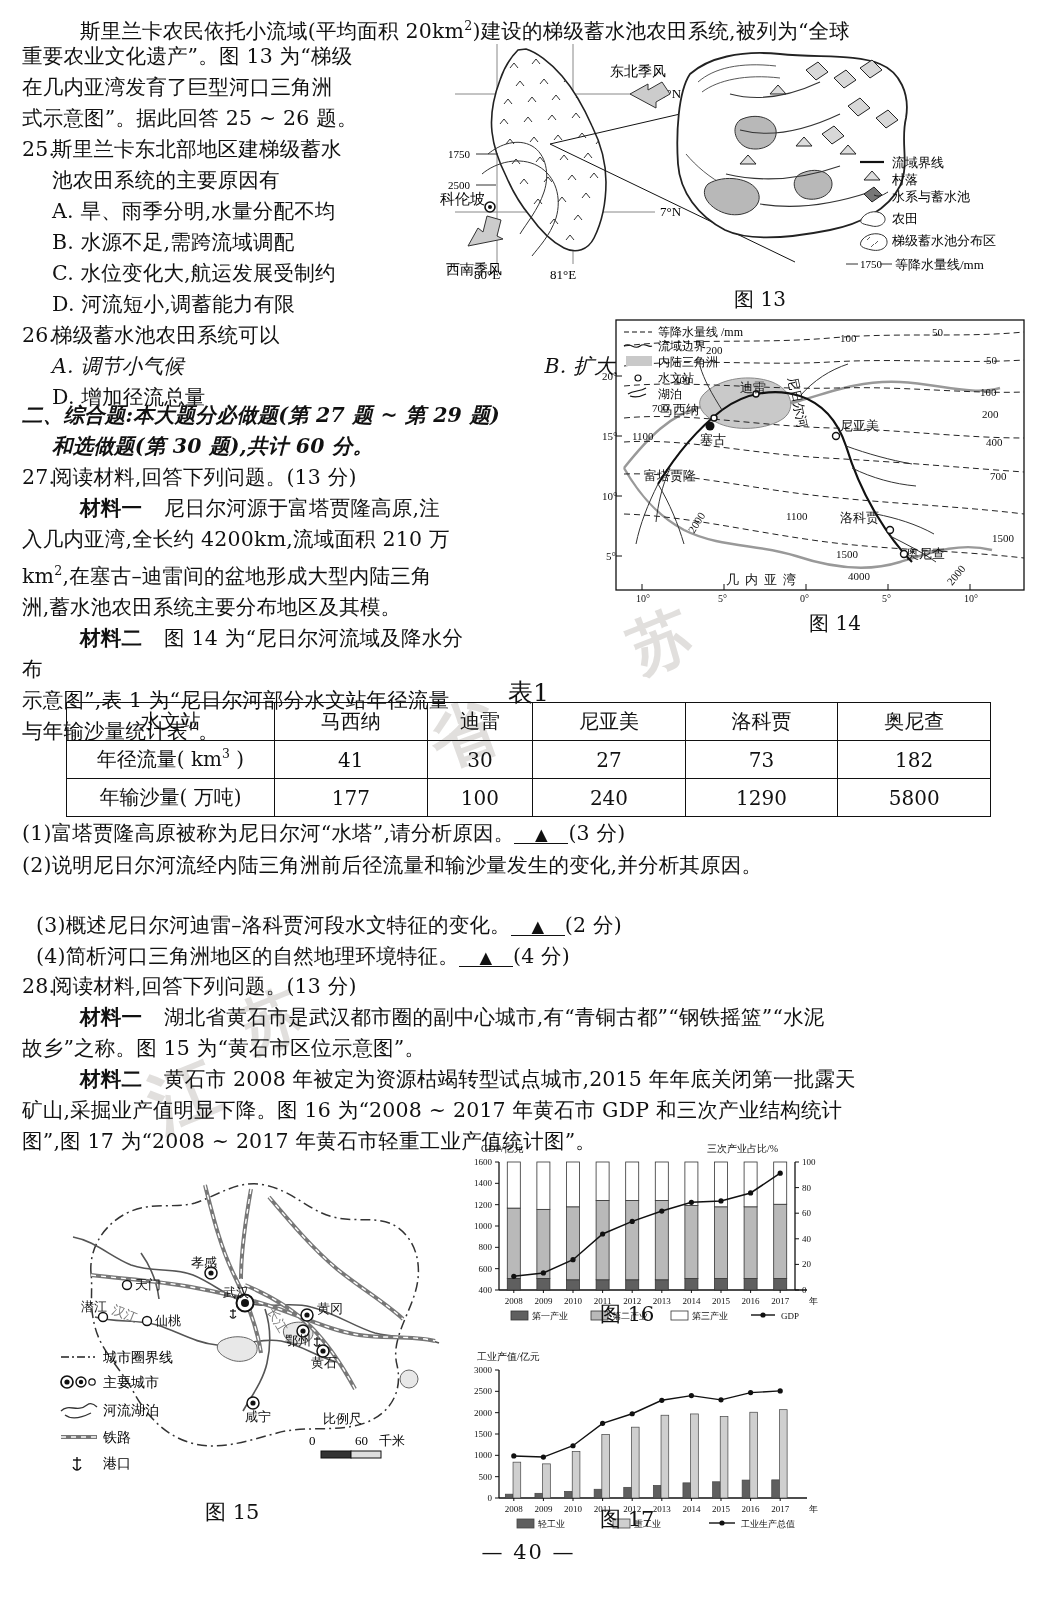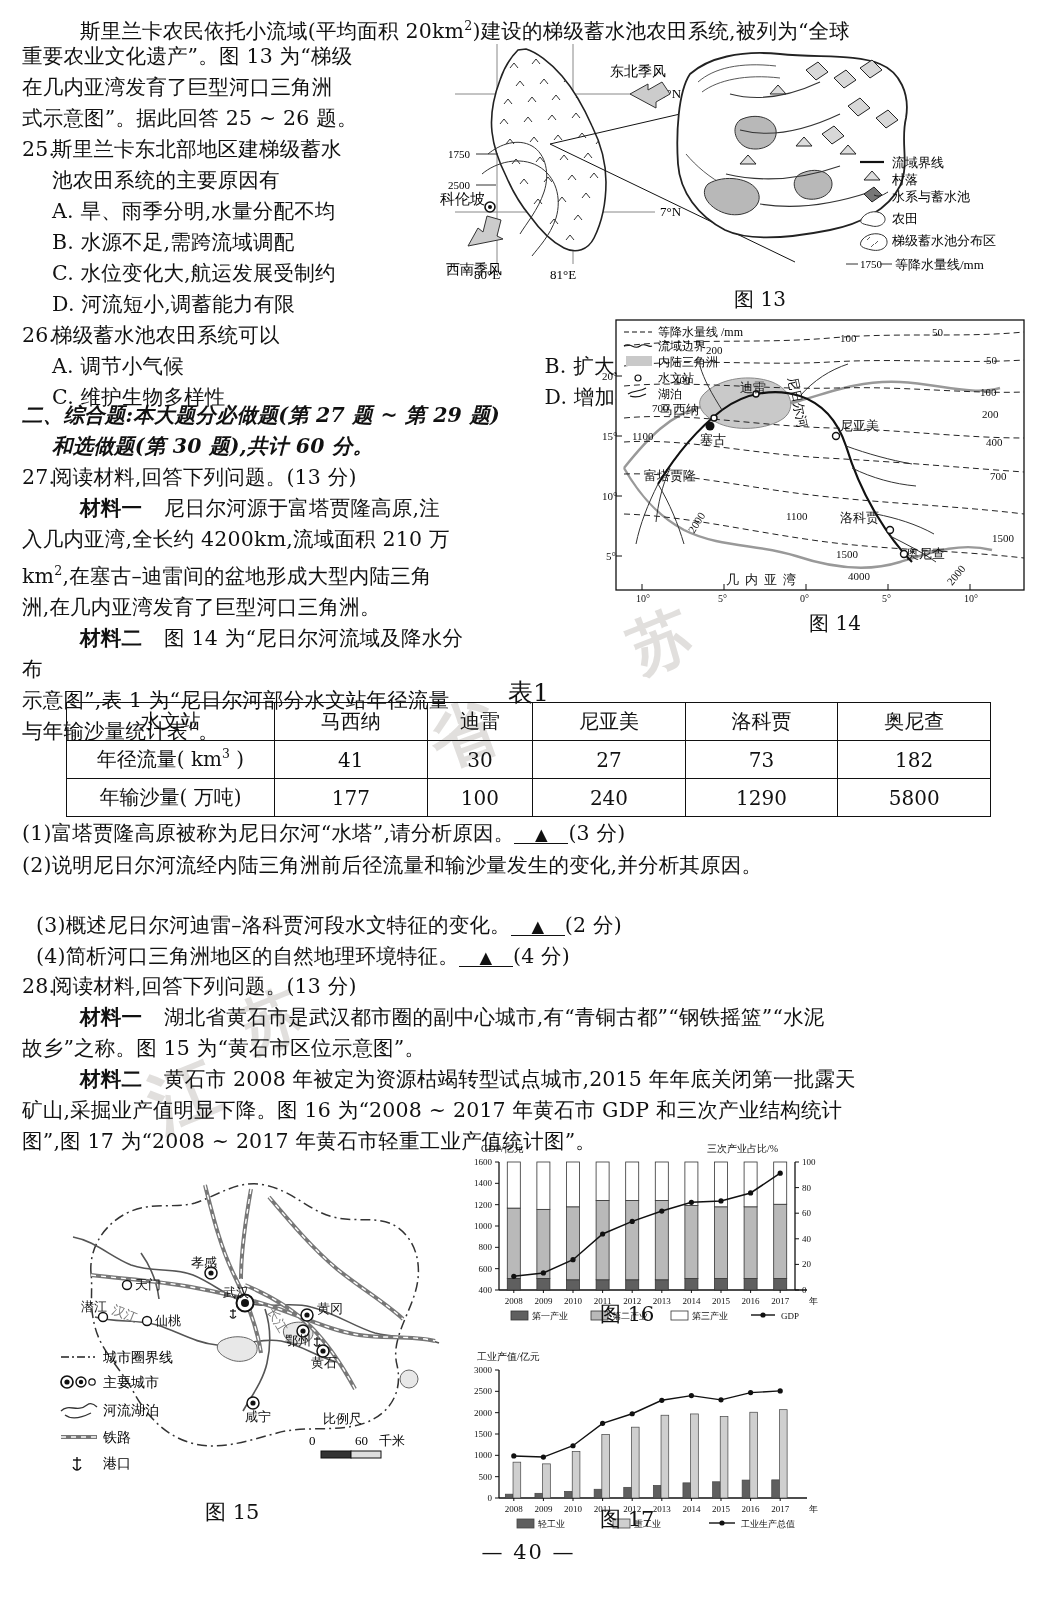--- a/index.html
+++ b/index.html
@@ -91,26 +91,25 @@
     <div style="padding-left:30px;">B. 水源不足,需跨流域调配</div>
     <div style="padding-left:30px;">C. 水位变化大,航运发展受制约</div>
     <div style="padding-left:30px;">D. 河流短小,调蓄能力有限</div>
   </div>
 
   <div class="para-full txt" style="top:308px;margin-top:12px;">
     <div class="q-num">
       <div class="n">26.</div>
       <div class="b">梯级蓄水池农田系统可以</div>
     </div>
-    <div class="opt-row" style="padding-left:30px;">
+    <div class="opt-row" style="padding-left:30px;font-style:italic;">
       <div>A. 调节小气候</div>
       <div>B. 扩大土地资源</div>
     </div>
     <div class="opt-row" style="padding-left:30px;">
-      <div>C. 维护生物多样性</div>
       <div>D. 增加径流总量</div>
     </div>
   </div>
 
   <div class="para-full txt bold" style="top:400px;font-style:italic;">
     <div>二、综合题:本大题分必做题(第 27 题 ~ 第 29 题)</div>
     <div style="padding-left:30px;">和选做题(第 30 题),共计 60 分。</div>
   </div>
 
   <div class="para-full txt" style="top:462px;">
@@ -121,21 +120,21 @@
   </div>
 
   <div class="col-left txt" style="top:493px;width:455px;">
     <div>
       <span style="display:inline-block;width:58px;"></span><span class="bold">材料一</span><span style="display:inline-block;width:22px;"></span><span>尼日尔河源于富塔贾隆高原,注</span>
     </div>
     <div>入几内亚湾,全长约 4200km,流域面积 210 万</div>
     <div>
       <span>km</span><span class="sup">2</span><span>,在塞古–迪雷间的盆地形成大型内陆三角</span>
     </div>
-    <div>洲,在几内亚湾发育了巨型河口三角洲。</div>
+    <div>洲,蓄水池农田系统主要分布地区及其模。</div>
     <div>
       <span style="display:inline-block;width:58px;"></span><span class="bold">材料二</span><span style="display:inline-block;width:22px;"></span><span>图 14 为“尼日尔河流域及降水分布</span>
     </div>
     <div>示意图”,表 1 为“尼日尔河部分水文站年径流量</div>
     <div>与年输沙量统计表”。</div>
   </div>
 
   <div class="fig13">
     <svg width="600" height="250" viewBox="0 0 600 250">
 

